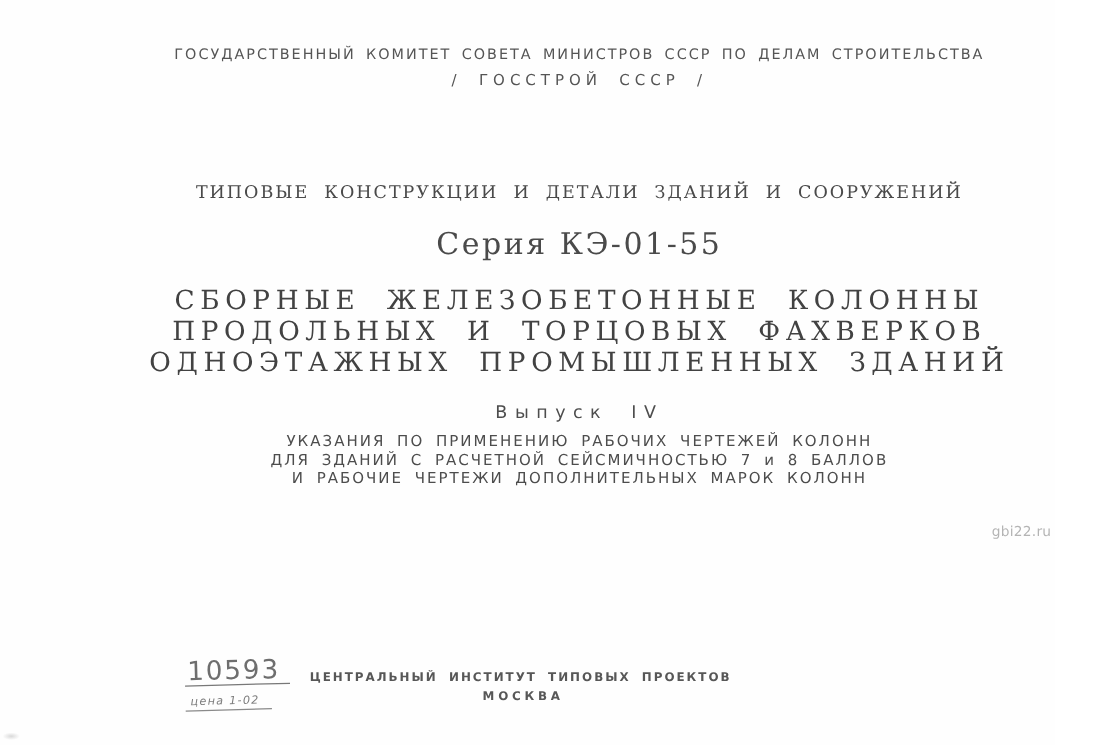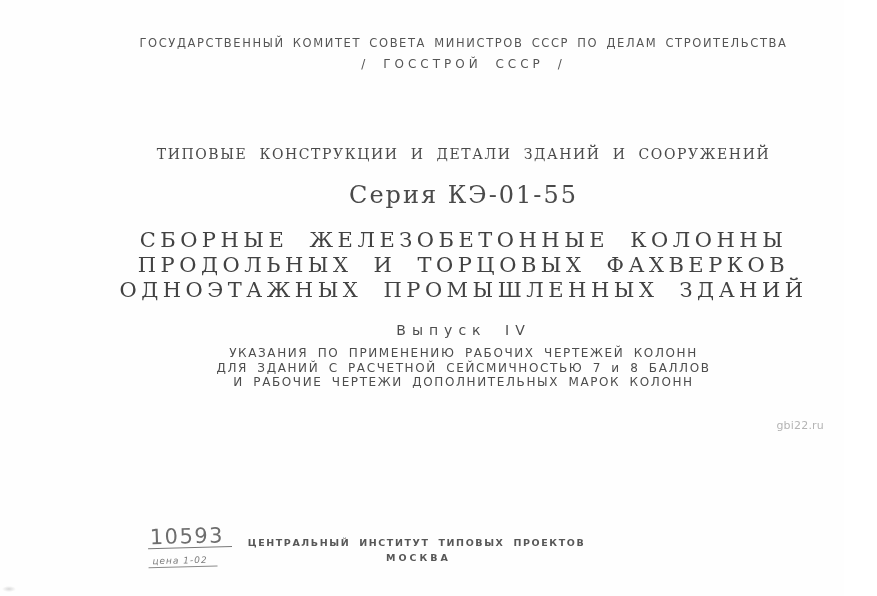--- a/index.html
+++ b/index.html
@@ -87,21 +87,21 @@
     line-height: 14.5px;
     letter-spacing: 1.6px;
     word-spacing: 4px;
     color: #4d4d4d;
     white-space: nowrap;
     transform: translateX(25px);
   }
   .watermark {
     position: absolute;
     top: 419px;
-    right: 20px;
+    right: 3px;
     font-size: 11px;
     letter-spacing: 0.2px;
     color: #b4b4b4;
     text-align: center;
   }
   .stamp {
     position: absolute;
     left: 148px;
     top: 525px;
     width: 100px;

